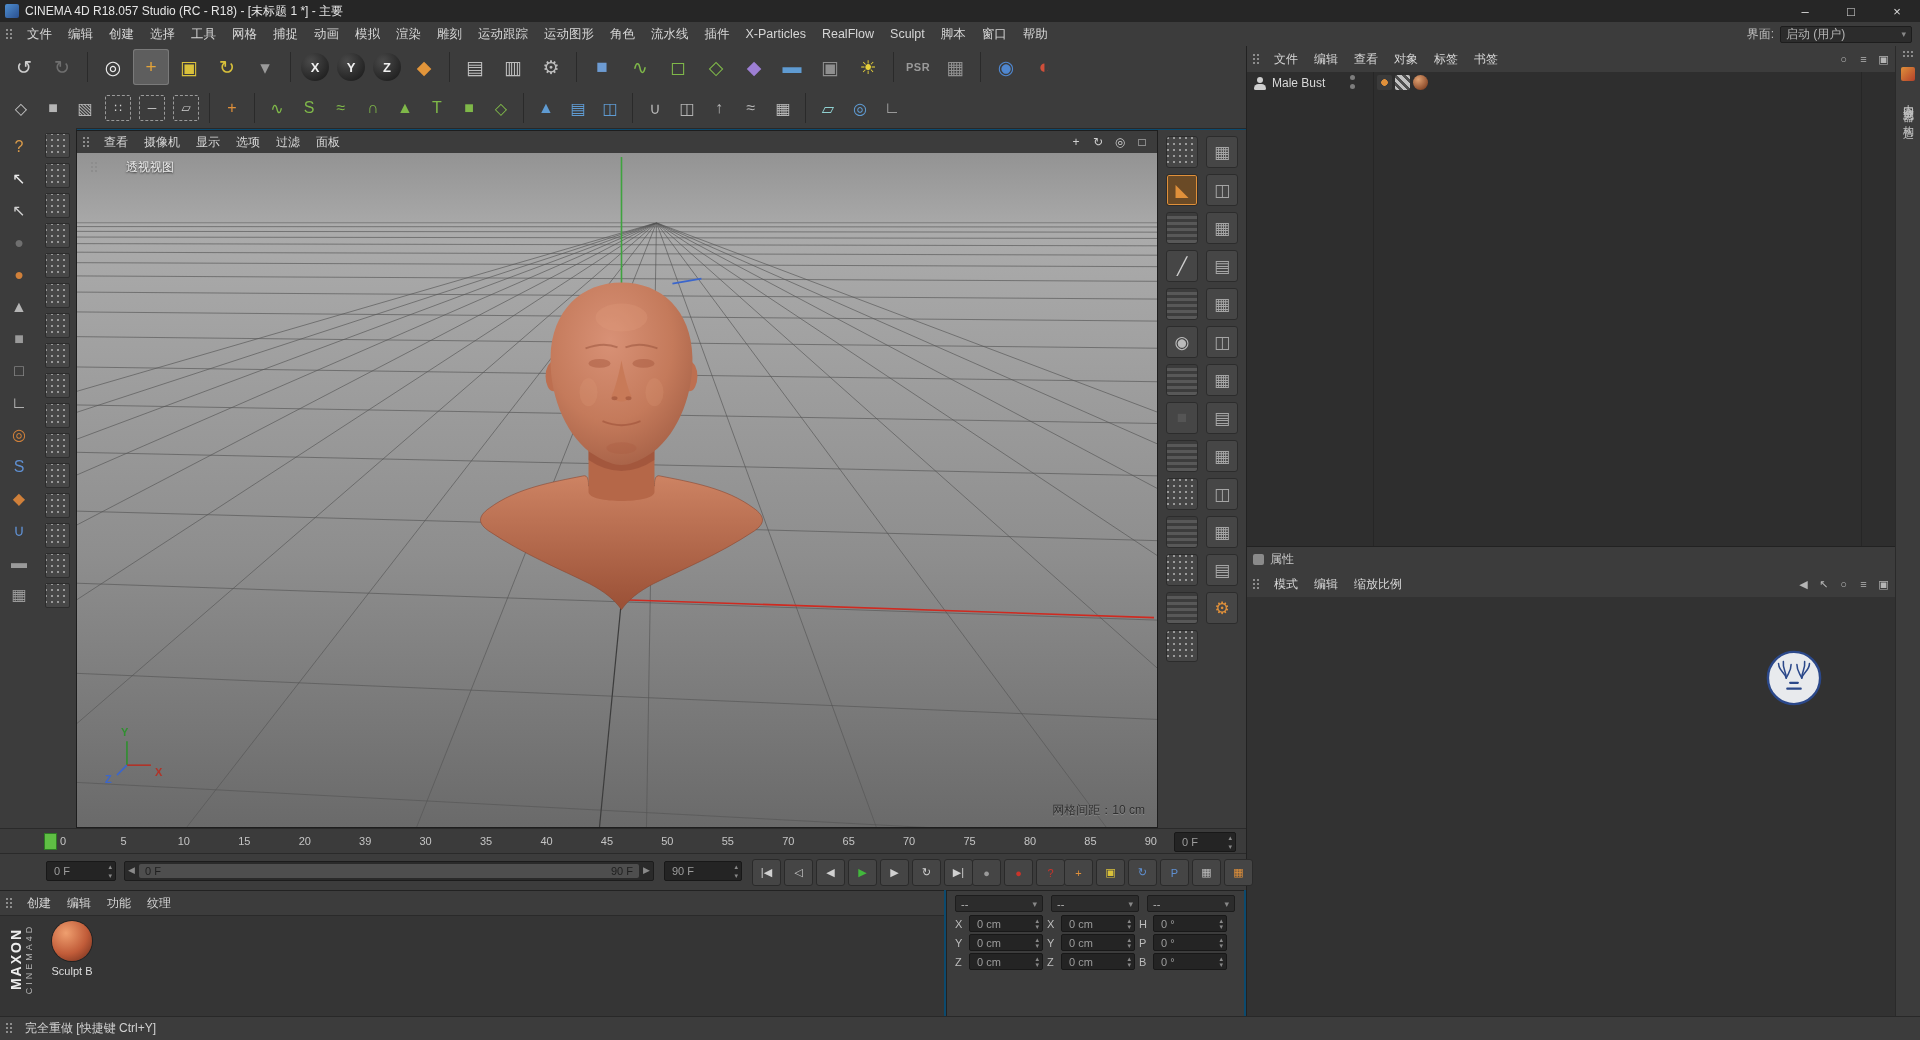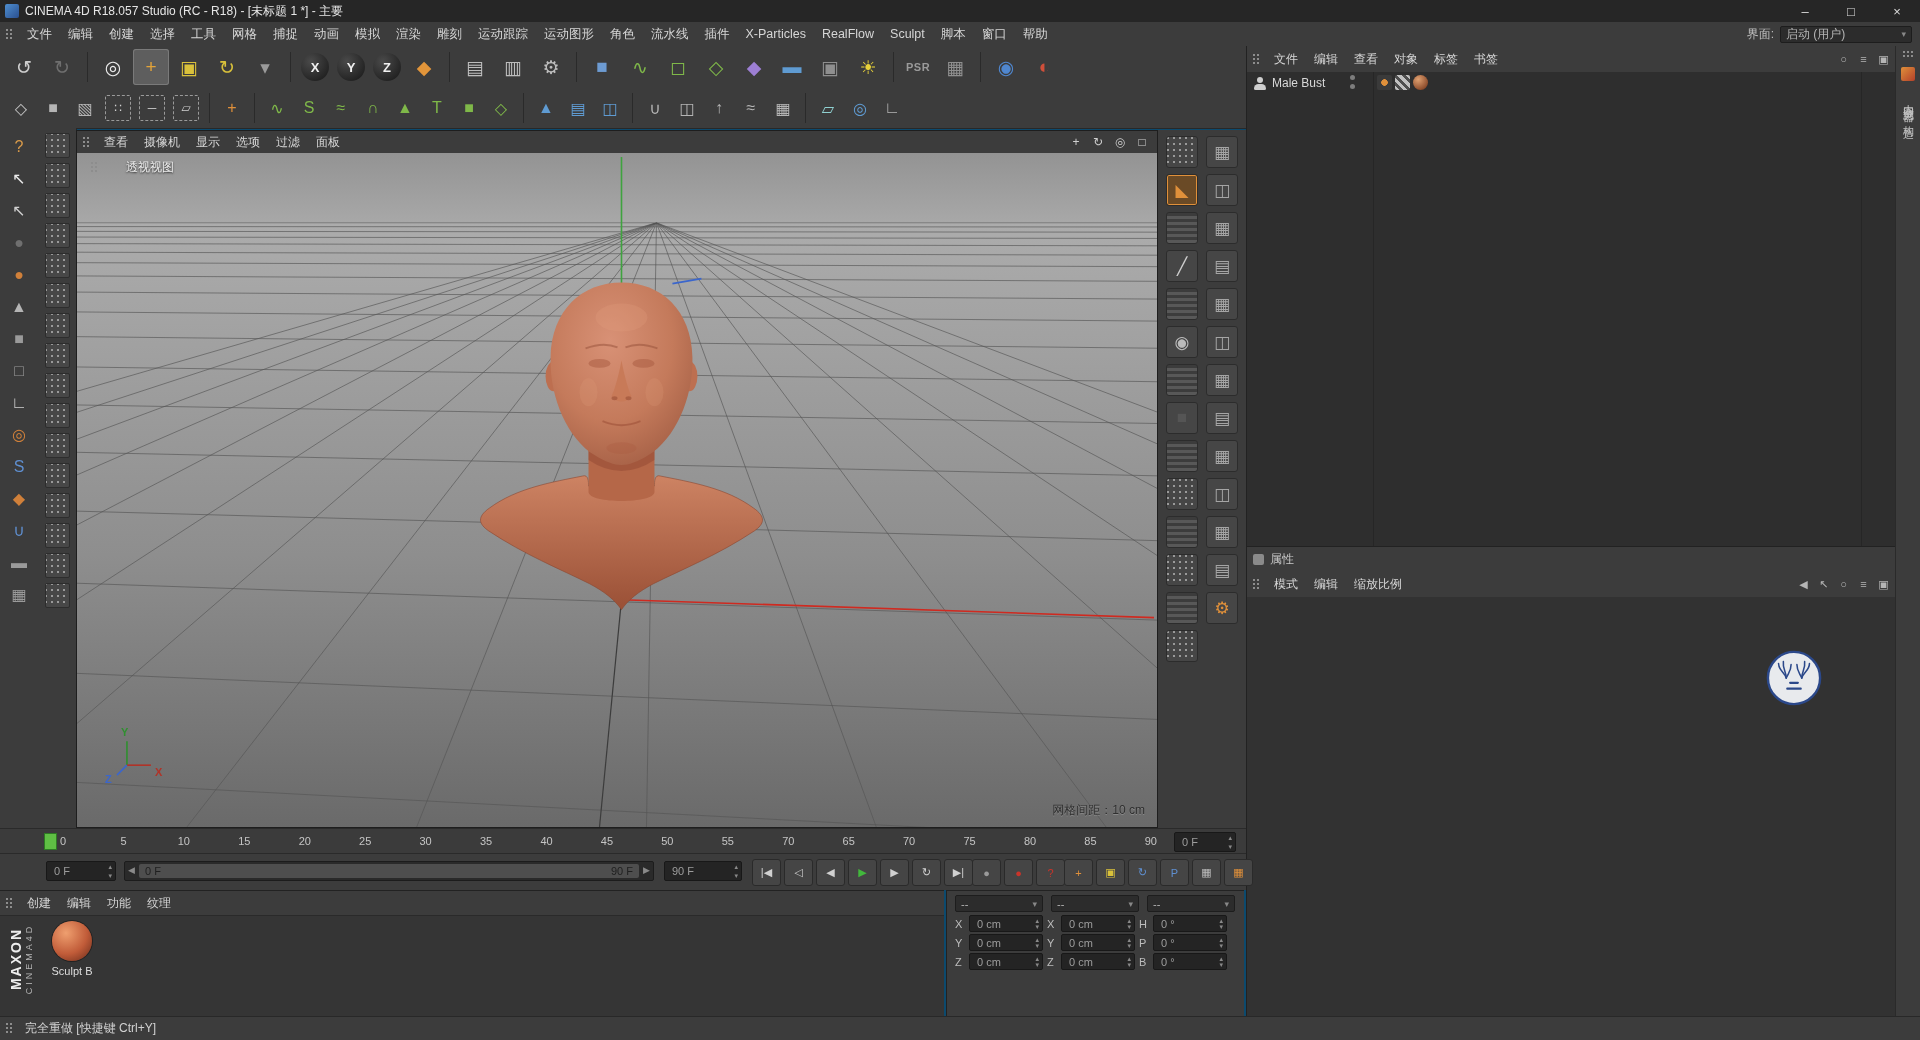--- a/index.html
+++ b/index.html
@@ -560,21 +560,21 @@
 
   <div id="timelinebar" class="abs">
     <div id="tl-marker"></div>
     <div id="tl-ruler">
 
     <span>0</span>
         <span>5</span>
         <span>10</span>
         <span>15</span>
         <span>20</span>
-        <span>25</span>
+        <span>39</span>
         <span>30</span>
         <span>35</span>
         <span>40</span>
         <span>45</span>
         <span>50</span>
         <span>55</span>
         <span>70</span>
         <span>65</span>
         <span>70</span>
         <span>75</span>

